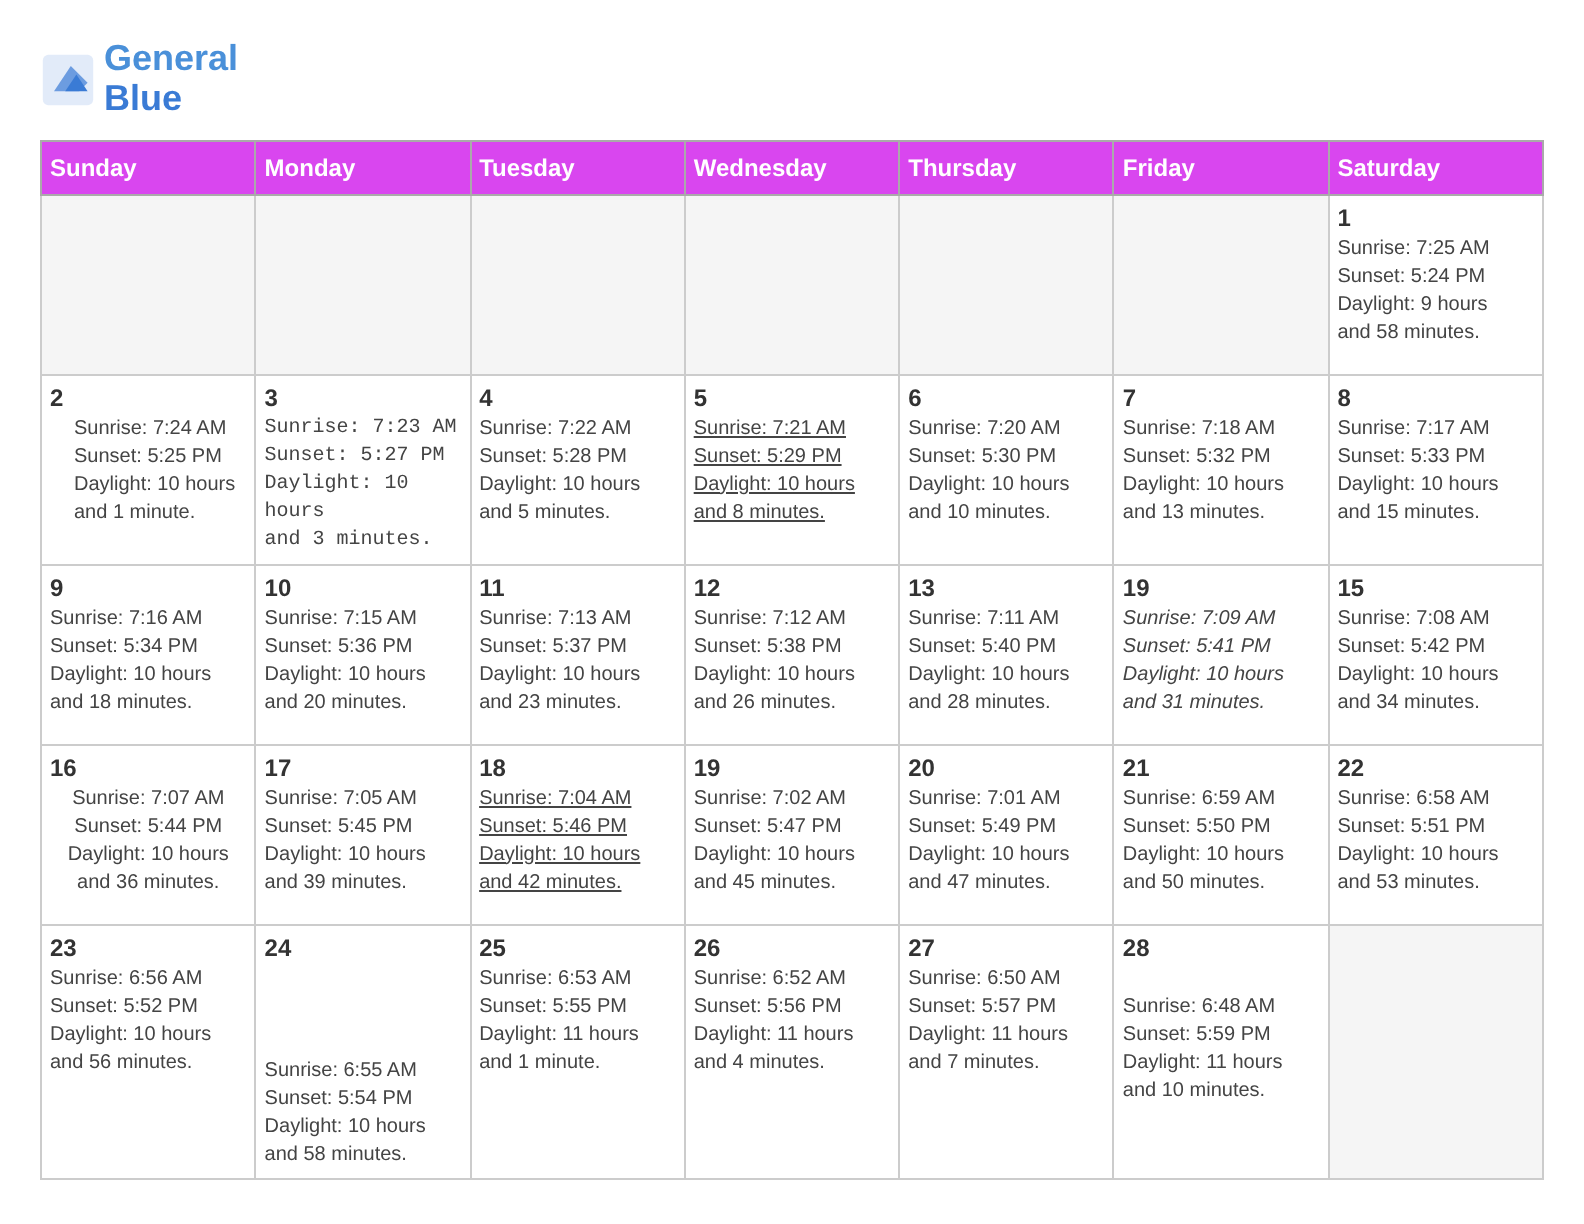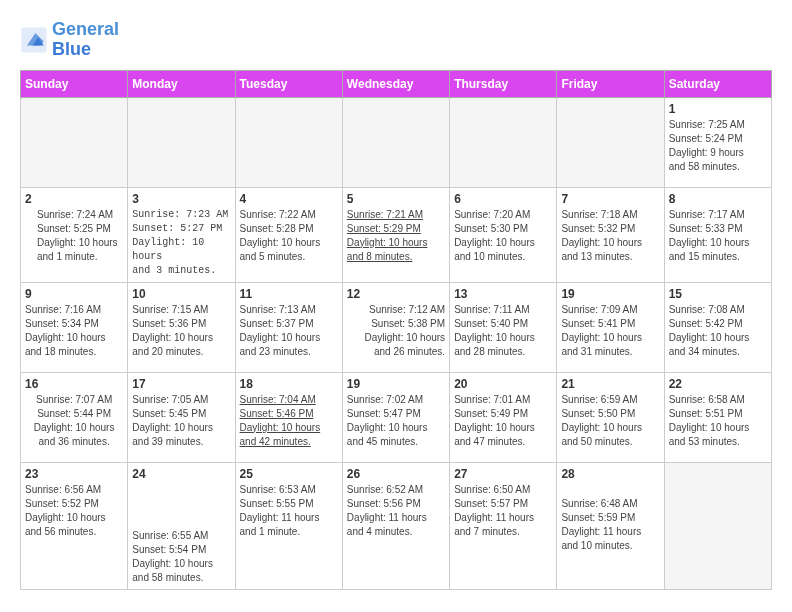--- a/index.html
+++ b/index.html
@@ -201,35 +201,35 @@
         </td>
         <td>
           <span class="day-num">11</span>
           <div class="day-info" style="white-space: pre-line;">Sunrise: 7:13 AM
 Sunset: 5:37 PM
 Daylight: 10 hours
 and 23 minutes.</div>
         </td>
         <td>
           <span class="day-num">12</span>
-          <div class="day-info" style="white-space: pre-line; text-align: right;">Sunrise: 7:12 AM
+          <div class="day-info" style="white-space: pre-line;">Sunrise: 7:12 AM
 Sunset: 5:38 PM
 Daylight: 10 hours
 and 26 minutes.</div>
         </td>
         <td>
           <span class="day-num">13</span>
           <div class="day-info" style="white-space: pre-line;">Sunrise: 7:11 AM
 Sunset: 5:40 PM
 Daylight: 10 hours
 and 28 minutes.</div>
         </td>
         <td>
           <span class="day-num">19</span>
-          <div class="day-info" style="white-space: pre-line;">Sunrise: 7:09 AM
+          <div class="day-info" style="white-space: pre-line; font-style: italic;">Sunrise: 7:09 AM
 Sunset: 5:41 PM
 Daylight: 10 hours
 and 31 minutes.</div>
         </td>
         <td>
           <span class="day-num">15</span>
           <div class="day-info" style="white-space: pre-line;">Sunrise: 7:08 AM
 Sunset: 5:42 PM
 Daylight: 10 hours
 and 34 minutes.</div>

